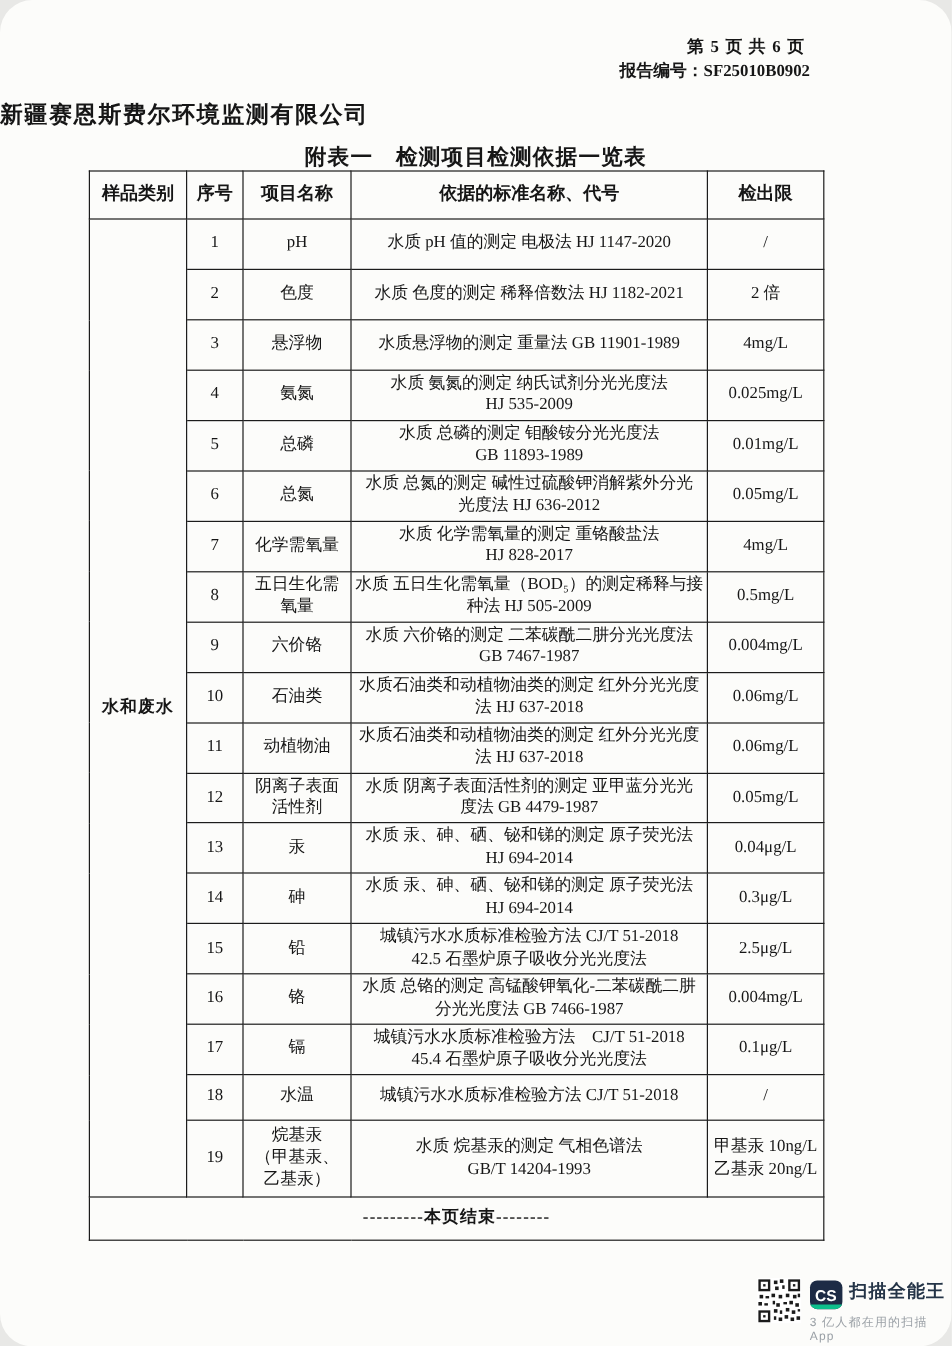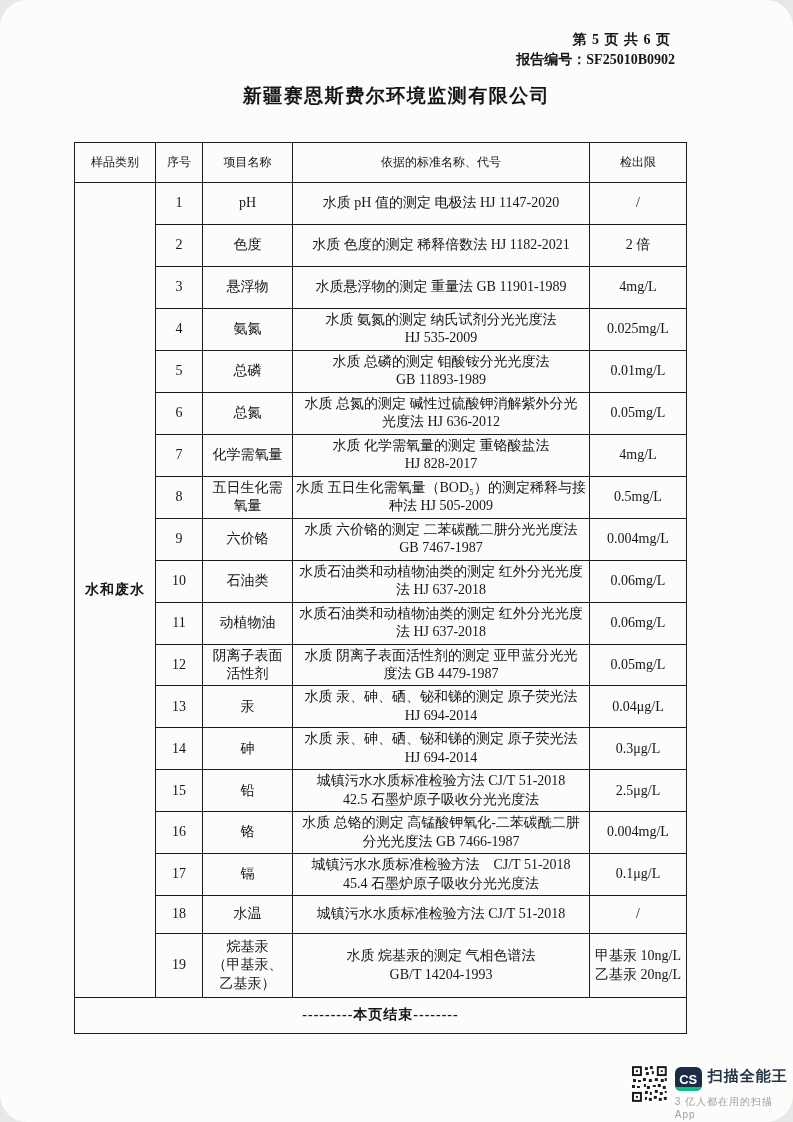--- a/index.html
+++ b/index.html
@@ -15,41 +15,41 @@
     border-radius:27px;
   }
   .page-head {
     position:absolute; top:30px; right:118px;
     text-align:right; line-height:1.45;
     font-size:14px; font-weight:700;
   }
   .page-head .pageno { letter-spacing:1px; padding-right:4px; }
   .doc-title {
     position:absolute; top:83px; left:0; width:100%;
-    text-align:center; font-size:19px; font-weight:700; letter-spacing:1.5px;
+    text-align:left; font-size:19px; font-weight:700; letter-spacing:1.5px;
   }
   .doc-subtitle {
     position:absolute; top:119px; left:0; width:100%;
     text-align:center; font-size:18px; font-weight:700; letter-spacing:1px;
   }
   table.standards {
     position:absolute; left:74px; top:142px;
     border-collapse:collapse;
     table-layout:fixed;
     width:612px;
     background:transparent;
   }
   table.standards th, table.standards td {
     border:1.5px solid #1c1c1c;
     text-align:center; vertical-align:middle;
     padding:2px 3px;
     line-height:1.32;
     font-size:14px;
   }
-  table.standards thead th { height:40px; font-size:12px; font-weight:400; }
+  table.standards thead th { height:40px; font-size:15px; font-weight:700; }
   .c-cat { font-size:16px; font-weight:700; letter-spacing:1px; }
   .c-no  { font-size:15px; }
   .c-item { font-size:15px; }
   .c-std { font-size:14px; }
   .c-limit { font-size:14px; }
   .multiline { white-space:pre-line;margin-left:31px; }
   tbody tr { height:41px; }
   tbody tr:nth-child(1), tbody tr:nth-child(2), tbody tr:nth-child(3) { height:42px; }
   tbody tr:nth-child(18) { height:38px; }
   tbody tr:nth-child(19) { height:64px; }
@@ -83,20 +83,21 @@
 <body>
 
 <div class="page">
 
   <div class="page-head">
     <div class="pageno">第 5 页 共 6 页</div>
     <div>报告编号：SF25010B0902</div>
   </div>
 
   <div class="doc-title">新疆赛恩斯费尔环境监测有限公司</div>
+  <div class="doc-subtitle">附表一　检测项目检测依据一览表</div>
 
   <table class="standards">
     <colgroup>
       <col style="width:81px">
         <col style="width:47px">
         <col style="width:90px">
         <col style="width:297px">
         <col style="width:97px">
     </colgroup>
     <thead>

